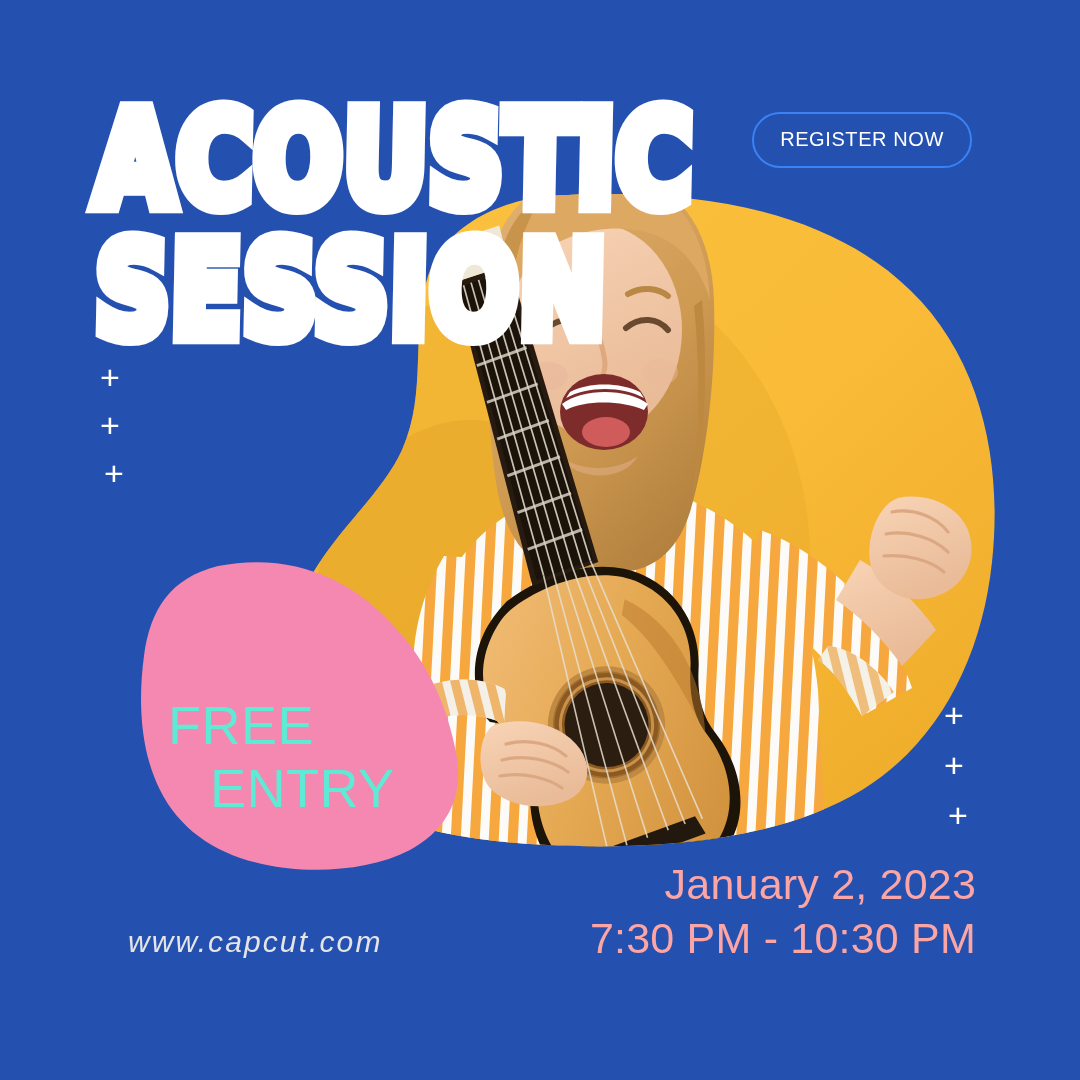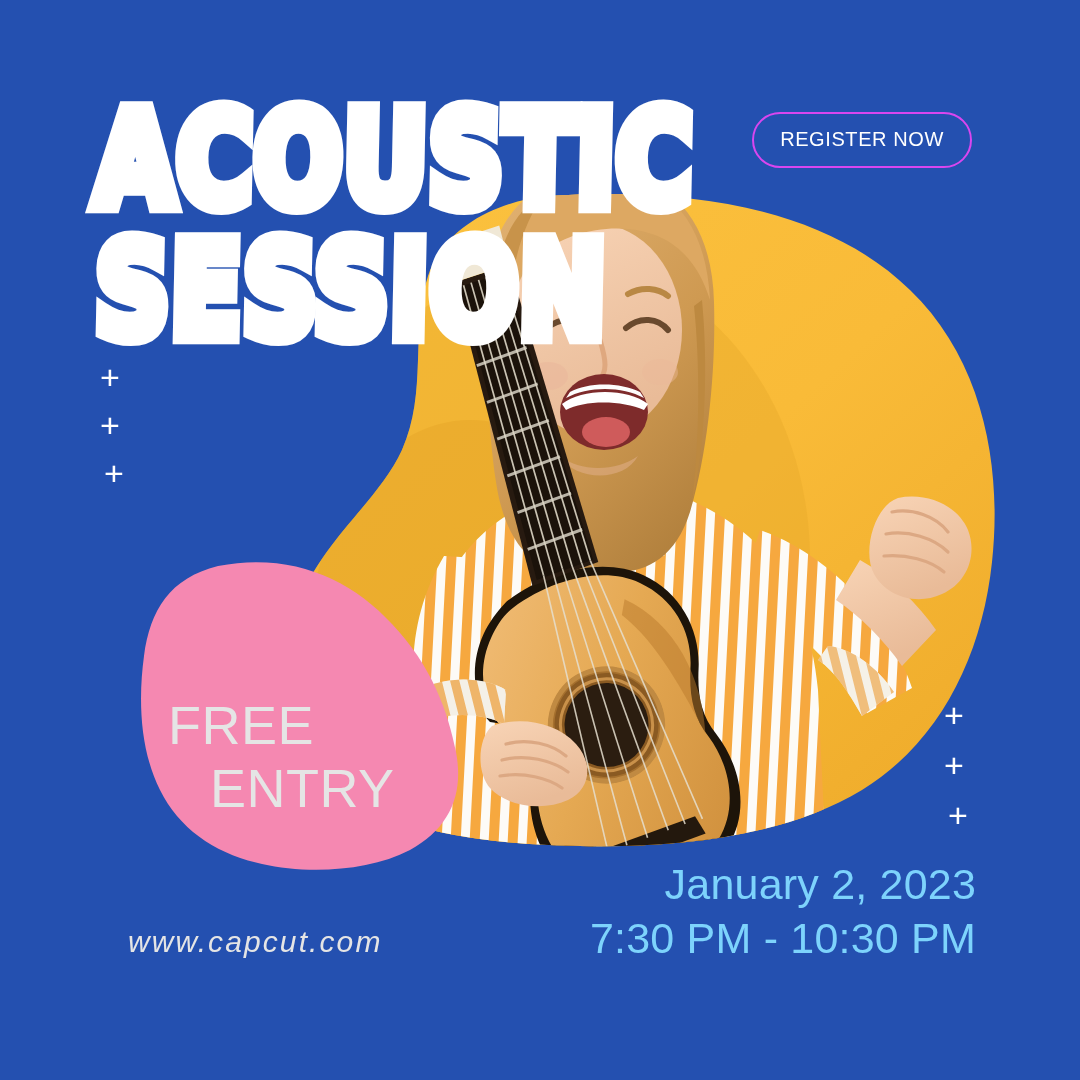--- a/index.html
+++ b/index.html
@@ -35,48 +35,48 @@
     transform-origin:left top;
     margin-bottom:20px;
   }
   .title-line.l2{margin-top:42px;}
 
   
   .register-btn{
     position:absolute;right:108px;top:112px;
     z-index:45;
     padding:14px 26px 15px;
-    border:2px solid #d946ef;
+    border:2px solid #3b82f6;
     border-radius:999px;
     color:#ffffff;
     font-size:20px;
     letter-spacing:0.6px;
     white-space:nowrap;
     background:transparent;
     font-weight:400;
   }
 
   
   .free-entry{
     position:absolute;left:158px;top:694px;
     z-index:46;
-    color:#e5e5e5;
+    color:#5eead4;
     font-size:54px;
     line-height:1.17;
     font-weight:400;
     letter-spacing:0.5px;
   }
   .free-entry .fe-1{display:block;text-align:left;padding-left:10px;}
   .free-entry .fe-2{display:block;text-align:center;padding-left:52px;}
 
   
   .date-block{
     position:absolute;right:104px;top:858px;
     z-index:46;
-    color:#7dd3fc;
+    color:#fca5a5;
     text-align:right;
     font-weight:400;
     line-height:1.25;
   }
   .date-block .d-date{display:block;font-size:43px;letter-spacing:0.2px;}
   .date-block .d-time{display:block;font-size:43px;letter-spacing:0.2px;}
 
   
   .website{
     position:absolute;left:128px;top:925px;

